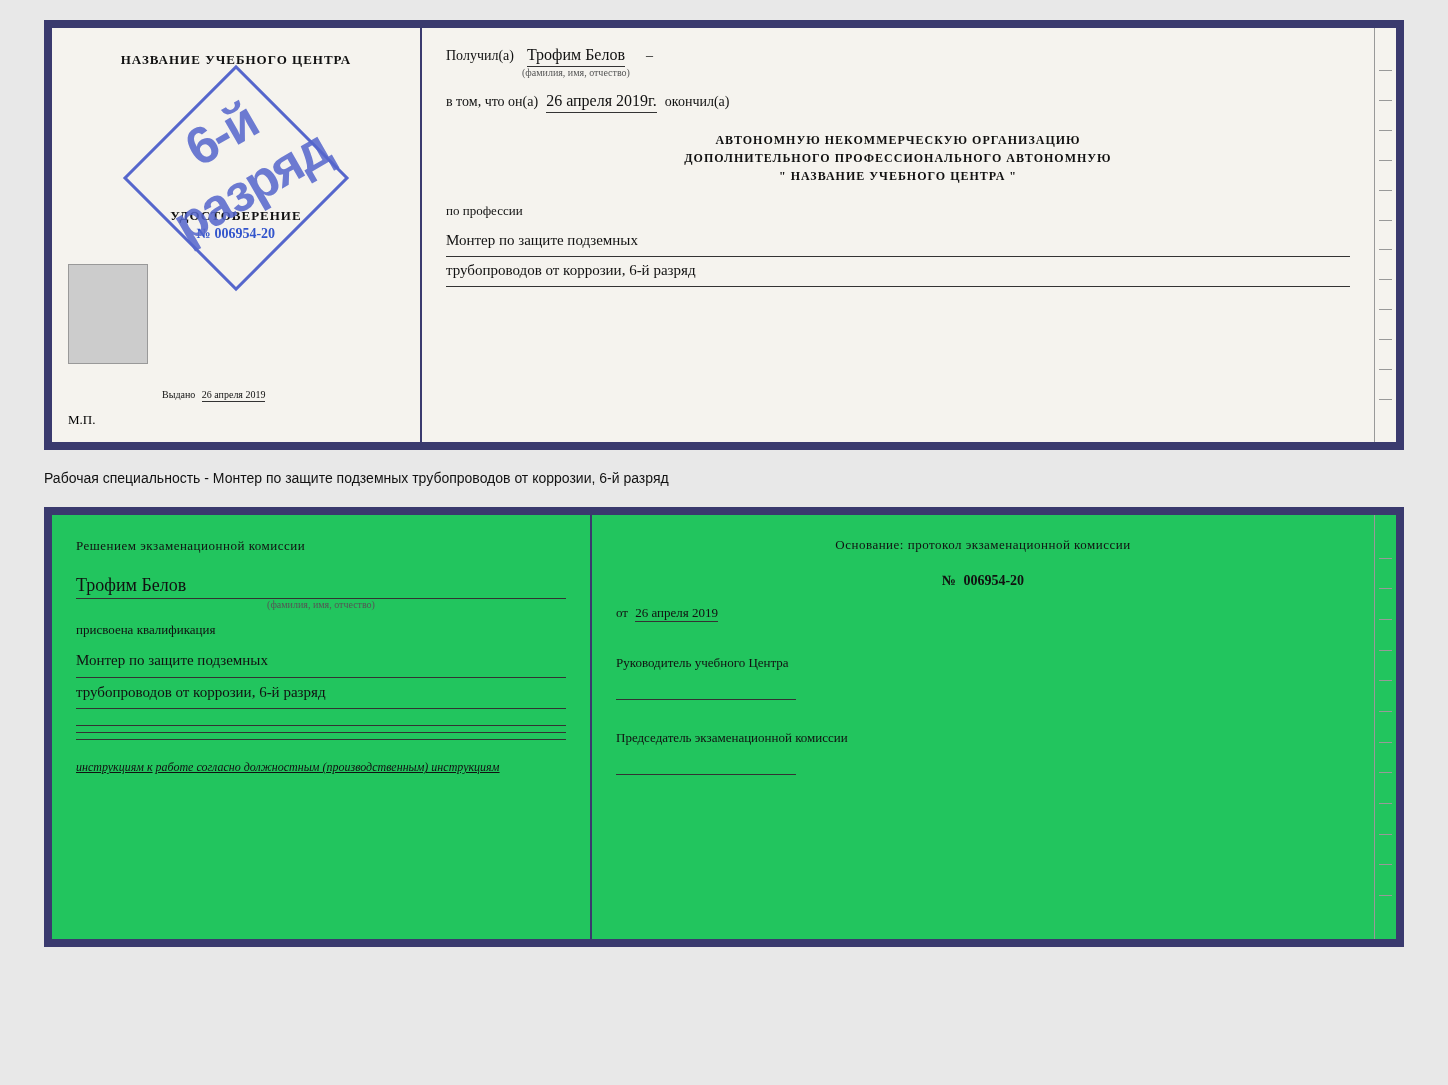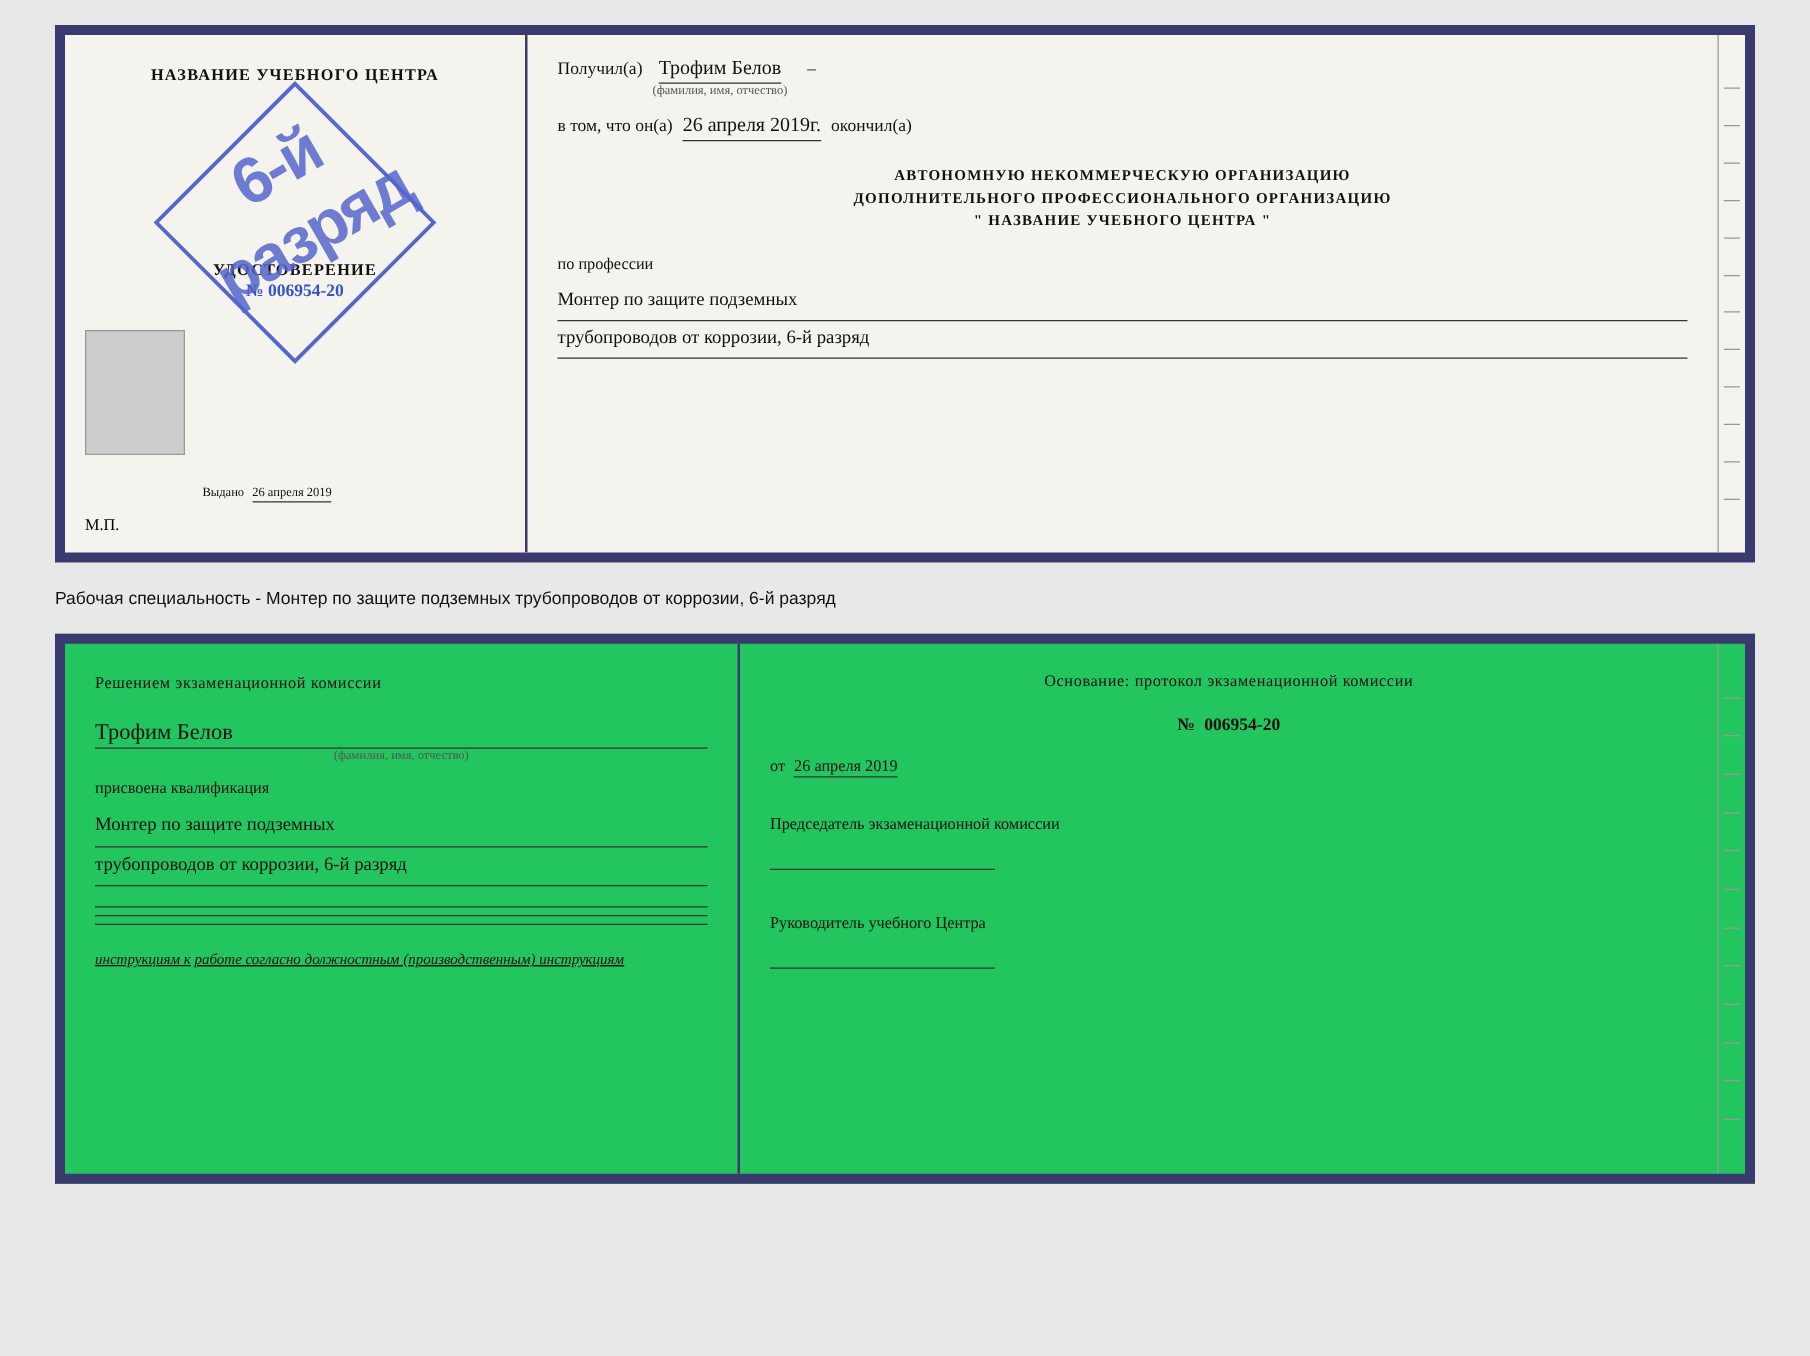--- a/index.html
+++ b/index.html
@@ -407,21 +407,21 @@
     </div>
 
     <div class="cert-right-row" style="margin-top:6px;">
       <span class="label">в том, что он(а)</span>
       <span class="handwritten">26 апреля 2019г.</span>
       <span class="label">окончил(а)</span>
     </div>
 
     <div class="cert-org-name" style="margin-top:10px;">
       <div>АВТОНОМНУЮ НЕКОММЕРЧЕСКУЮ ОРГАНИЗАЦИЮ</div>
-      <div>ДОПОЛНИТЕЛЬНОГО ПРОФЕССИОНАЛЬНОГО ОРГАНИЗАЦИЮ</div>
+      <div>ДОПОЛНИТЕЛЬНОГО ПРОФЕССИОНАЛЬНОГО АВТОНОМНУЮ</div>
       <div>"     НАЗВАНИЕ УЧЕБНОГО ЦЕНТРА     "</div>
     </div>
 
     <div class="cert-profession-label" style="margin-top:10px;">по профессии</div>
 
     <div>
       <div class="cert-profession-handwritten">Монтер по защите подземных</div>
       <div class="cert-profession-handwritten">трубопроводов от коррозии, 6-й разряд</div>
     </div>
   </div>
@@ -481,29 +481,29 @@
     <div class="cert-br-num" style="margin-top:10px;">
       <span>№</span>
       <span style="font-weight:bold;margin-left:4px;">006954-20</span>
     </div>
 
     <div class="cert-br-date" style="margin-top:6px;">
       <span>от</span>
       <span style="border-bottom:1px solid #333;padding-bottom:1px;margin-left:4px;">26 апреля 2019</span>
     </div>
 
+    <div class="cert-br-signature-block" style="margin-top:24px;">
+      <div class="cert-br-sig-label">Руководитель учебного Центра</div>
+      <div class="cert-br-sig-line"></div>
+    </div>
+
     <div class="cert-br-signature-block" style="margin-top:20px;">
       <div class="cert-br-sig-label">Председатель экзаменационной комиссии</div>
       <div class="cert-br-sig-line"></div>
     </div>
-
-    <div class="cert-br-signature-block" style="margin-top:24px;">
-      <div class="cert-br-sig-label">Руководитель учебного Центра</div>
-      <div class="cert-br-sig-line"></div>
-    </div>
   </div>
 
   <div class="cert-side-lines-right">
     <div class="cert-side-line"></div>
     <div class="cert-side-line"></div>
     <div class="cert-side-line"></div>
     <div class="cert-side-line"></div>
     <div class="cert-side-line"></div>
     <div class="cert-side-line"></div>
     <div class="cert-side-line"></div>

